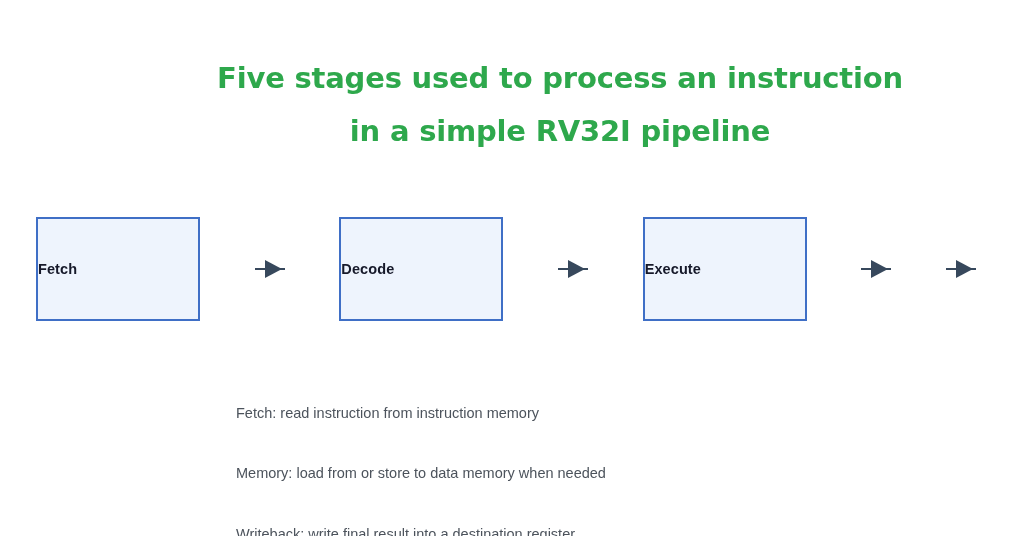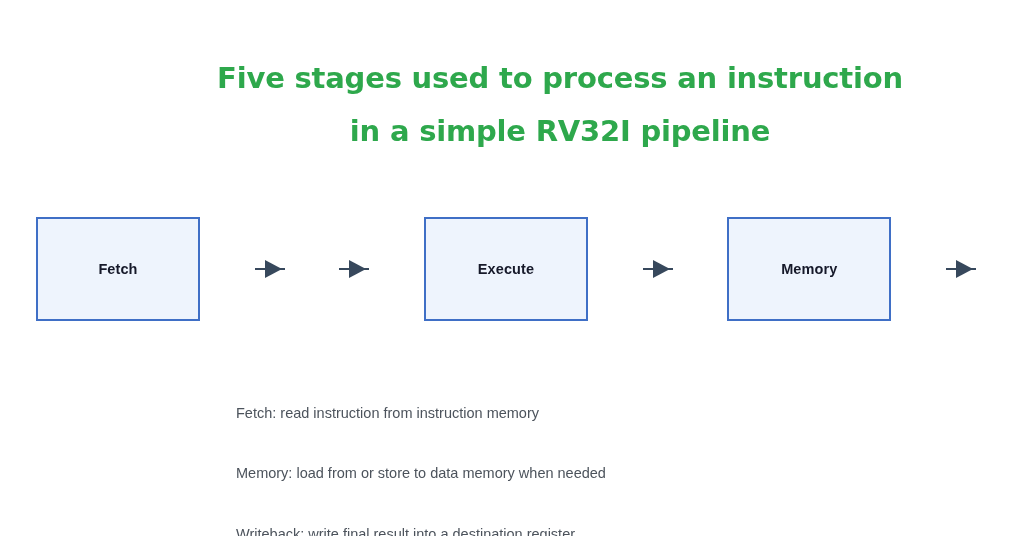--- a/index.html
+++ b/index.html
@@ -47,21 +47,20 @@
     justify-content: space-between;
   }
   .stage-box {
     width: 164px;
     height: 104px;
     box-sizing: border-box;
     background: #eef4fd;
     border: 2px solid #3f6fc6;
     display: flex;
     align-items: center;
-    justify-content: center;
   }
   .stage-label {
     font-family: "Liberation Sans", sans-serif;
     font-size: 14.5px;
     font-weight: bold;
     color: #16192a;
     letter-spacing: 0.1px;
   }
 
   .arrow {
@@ -105,42 +104,42 @@
     <span class="stage-label">Fetch</span>
   </div>
 
   <div class="arrow">
     <svg width="30" height="24" viewBox="0 0 30 24" aria-hidden="true">
       <line x1="0" y1="12" x2="30" y2="12" stroke="#37485c" stroke-width="2"></line>
       <polygon points="10,3 27,12 10,21" fill="#37485c"></polygon>
     </svg>
   </div>
 
+  <div class="stage-box">
+    <span class="stage-label">Decode</span>
+  </div>
 
   <div class="arrow">
     <svg width="30" height="24" viewBox="0 0 30 24" aria-hidden="true">
       <line x1="0" y1="12" x2="30" y2="12" stroke="#37485c" stroke-width="2"></line>
       <polygon points="10,3 27,12 10,21" fill="#37485c"></polygon>
     </svg>
   </div>
 
   <div class="stage-box">
     <span class="stage-label">Execute</span>
   </div>
 
   <div class="arrow">
     <svg width="30" height="24" viewBox="0 0 30 24" aria-hidden="true">
       <line x1="0" y1="12" x2="30" y2="12" stroke="#37485c" stroke-width="2"></line>
       <polygon points="10,3 27,12 10,21" fill="#37485c"></polygon>
     </svg>
   </div>
 
-  <div class="stage-box">
-    <span class="stage-label">Memory</span>
-  </div>
 
   <div class="arrow">
     <svg width="30" height="24" viewBox="0 0 30 24" aria-hidden="true">
       <line x1="0" y1="12" x2="30" y2="12" stroke="#37485c" stroke-width="2"></line>
       <polygon points="10,3 27,12 10,21" fill="#37485c"></polygon>
     </svg>
   </div>
 
 
 </div>

